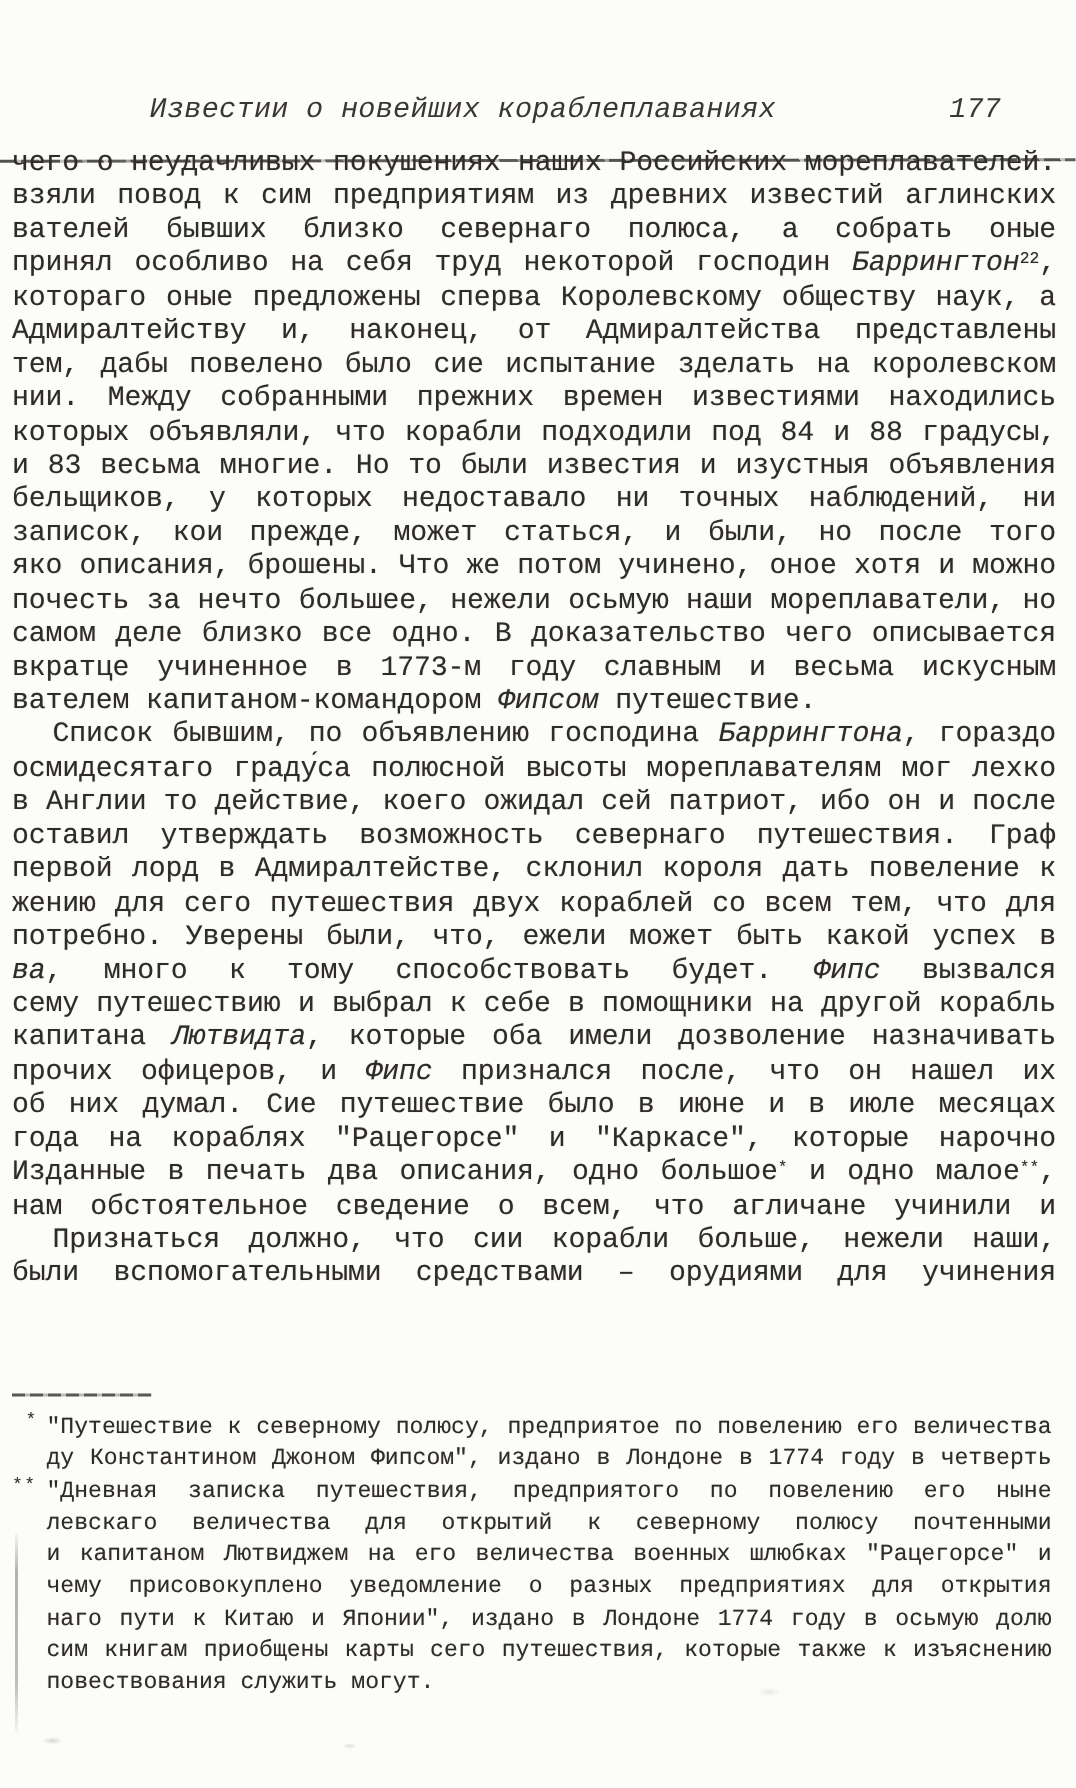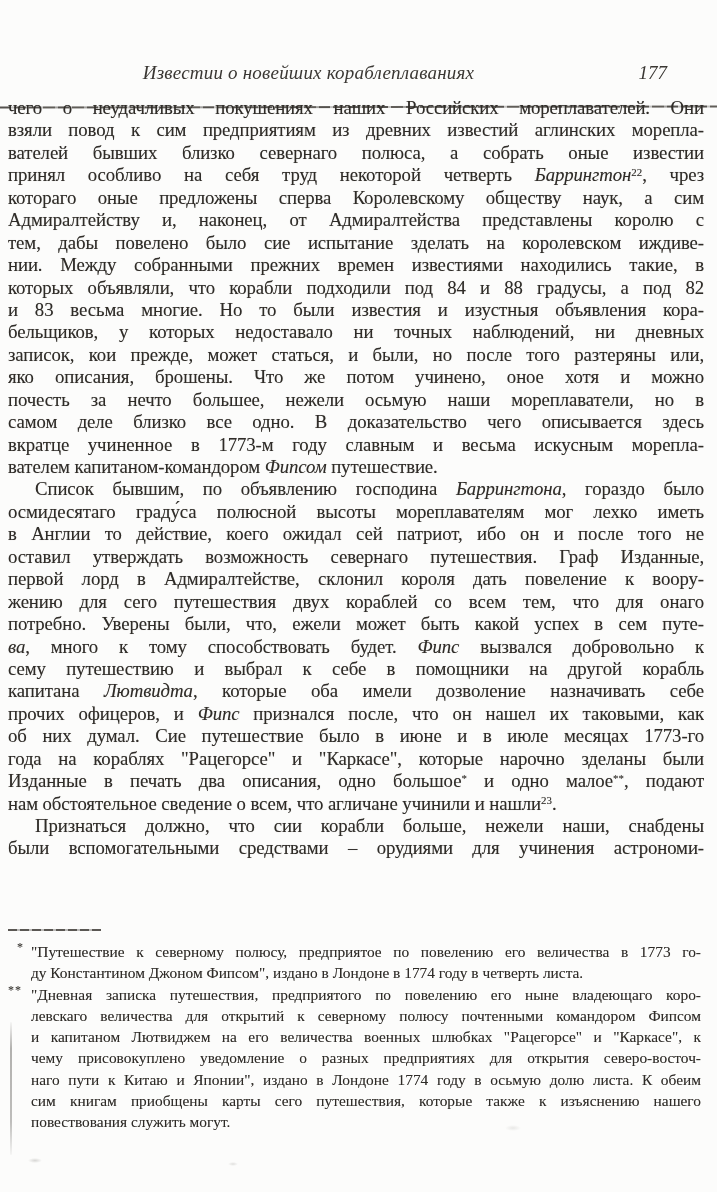--- a/index.html
+++ b/index.html
@@ -6,20 +6,21 @@
   body{
     width:717px;height:1192px;
     background:#f6f6f4;
     font-family:"Liberation Serif", serif;
     overflow:hidden;
   }
   .page{
     position:relative;width:717px;height:1192px;
     background:#fcfcfb;
     color:#2f2c28;
+    font-family:Liberation Mono, monospace;
   }
   
   .header{position:absolute;top:62px;left:0;right:0;height:26px;}
   .htitle{
     position:absolute;left:0;right:100px;top:0;
     text-align:center;font-style:italic;font-size:19px;color:#3a3order633;
     color:#3a3733;letter-spacing:.2px;
   }
   .hpage{
     position:absolute;right:50px;top:0;
@@ -91,21 +92,21 @@
     <div class="htitle">Известии о новейших кораблеплаваниях</div>
     <div class="hpage">177</div>
   </div>
   <div class="hrule"></div>
 
   <div class="bodytext">
       <div>
         <div class="line"><span>чего о неудачливых покушениях наших Российских мореплавателей. Они</span></div>
         <div class="line"><span>взяли повод к сим предприятиям из древних известий аглинских морепла-</span></div>
         <div class="line"><span>вателей бывших близко севернаго полюса, а собрать оные известии</span></div>
-        <div class="line"><span>принял особливо на себя труд некоторой четверть </span><span class="it">Баррингтон</span><span class="sup">22</span><span>, чрез</span></div>
+        <div class="line"><span>принял особливо на себя труд некоторой господин </span><span class="it">Баррингтон</span><span class="sup">22</span><span>, чрез</span></div>
         <div class="line"><span>котораго оные предложены сперва Королевскому обществу наук, а сим</span></div>
         <div class="line"><span>Адмиралтейству и, наконец, от Адмиралтейства представлены королю с</span></div>
         <div class="line"><span>тем, дабы повелено было сие испытание зделать на королевском иждиве-</span></div>
         <div class="line"><span>нии. Между собранными прежних времен известиями находились такие, в</span></div>
         <div class="line"><span>которых объявляли, что корабли подходили под 84 и 88 градусы, а под 82</span></div>
         <div class="line"><span>и 83 весьма многие. Но то были известия и изустныя объявления кора-</span></div>
         <div class="line"><span>бельщиков, у которых недоставало ни точных наблюдений, ни дневных</span></div>
         <div class="line"><span>записок, кои прежде, может статься, и были, но после того разтеряны или,</span></div>
         <div class="line"><span>яко описания, брошены. Что же потом учинено, оное хотя и можно</span></div>
         <div class="line"><span>почесть за нечто большее, нежели осьмую наши мореплаватели, но в</span></div>

